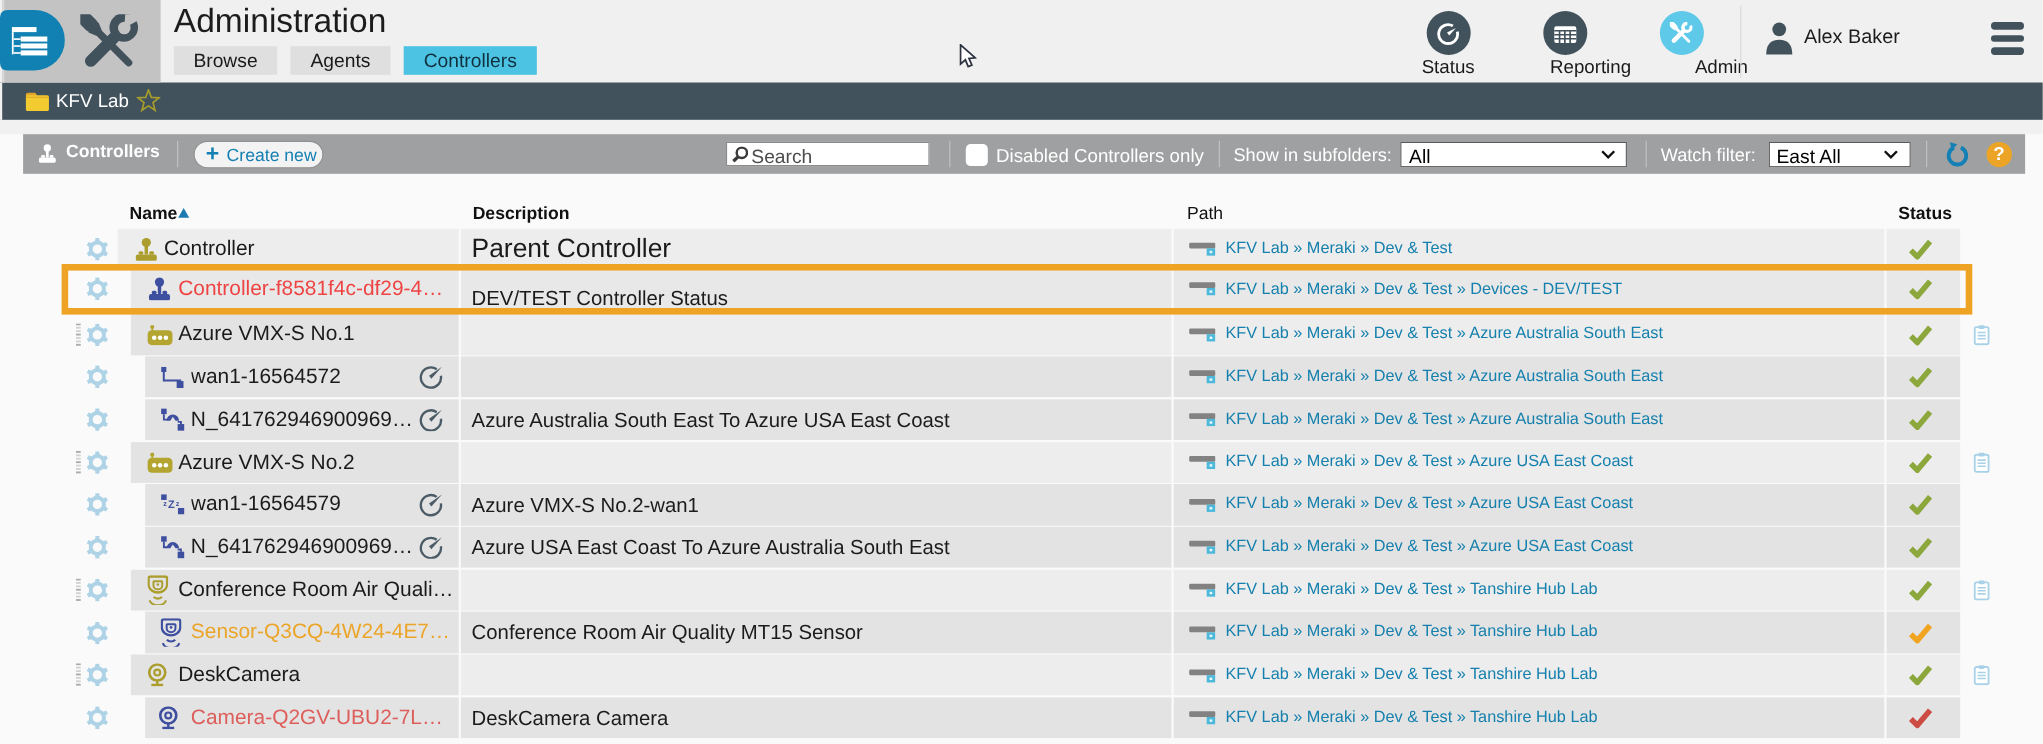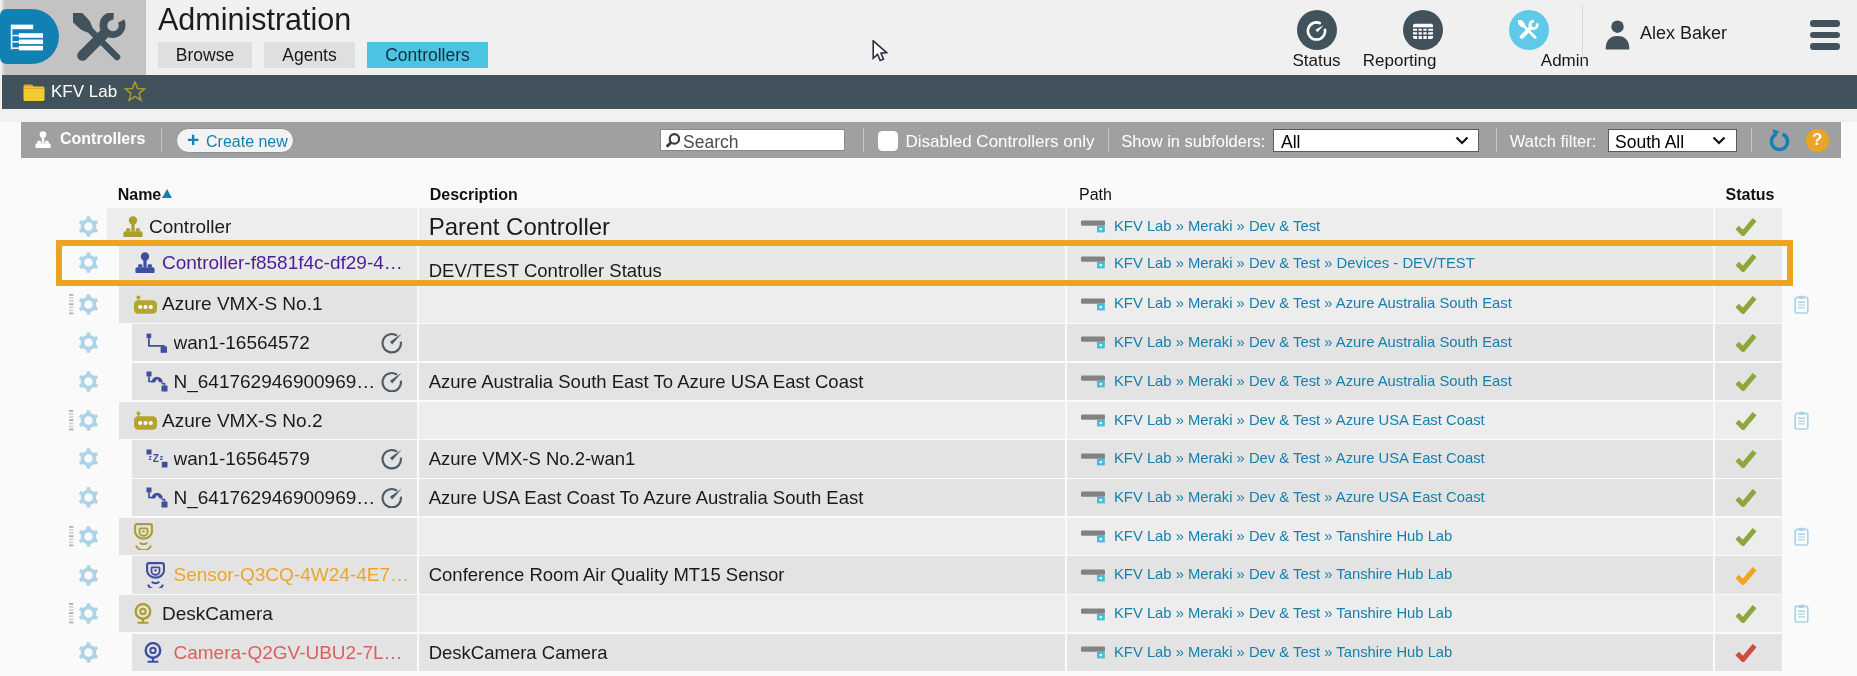--- a/index.html
+++ b/index.html
@@ -39,21 +39,21 @@
 <div class="" style="left:158px;top:2px;width:400px;height:40px;font-size:30.5px;color:#1c1c1c">Administration</div>
 <div class="" style="left:158px;top:42px;width:94px;height:26px;background:#dfdfdf;color:#191919;font-size:17.5px;text-align:center;line-height:26px">Browse</div>
 <div class="" style="left:264px;top:42px;width:91px;height:26px;background:#dfdfdf;color:#191919;font-size:17.5px;text-align:center;line-height:26px">Agents</div>
 <div class="" style="left:367px;top:42px;width:121px;height:26px;background:#4cc3e2;color:#103040;font-size:17.5px;text-align:center;line-height:26px">Controllers</div>
 <svg style="position:absolute;left:872px;top:40px;" width="16" height="22" viewBox="0 0 16 22">
       <path d="M1.2,0.8 L1.2,18.3 L5.6,14.4 L8.2,20.5 L11.5,19.1 L8.9,13.1 L14.6,12.6 Z" fill="#fff" stroke="#2c3140" stroke-width="1.6" stroke-linejoin="miter"></path>
     </svg>
 <div class="" style="left:1296.5px;top:10px;width:40px;height:40px;background:#42525c;border-radius:50%"></div>
 <div class="" style="left:1256.5px;top:51px;width:120px;height:18px;color:#191919;font-size:17px;text-align:center">Status</div>
 <div class="" style="left:1402.8px;top:10px;width:40px;height:40px;background:#42525c;border-radius:50%"></div>
-<div class="" style="left:1362.8px;top:51px;width:120px;height:18px;color:#191919;font-size:17px;text-align:left">Reporting</div>
+<div class="" style="left:1362.8px;top:51px;width:120px;height:18px;color:#191919;font-size:17px;text-align:right">Reporting</div>
 <svg style="position:absolute;left:1306.0px;top:20px;" width="21" height="21" viewBox="0 0 22 22">
       <path d="M15.5,3.71 A9,9 0 1 0 19.69,9.17" fill="none" stroke="#fff" stroke-width="2.7"></path>
       <path d="M18.4,5.6 L12.0,12.9 L9.9,10.1 Z" fill="#fff"></path>
     </svg>
 <svg style="position:absolute;left:1411.8px;top:21px;" width="22" height="19.8" viewBox="0 0 22 19">
       <rect x="1" y="2.4" width="20" height="15.2" rx="1.8" fill="#fff"></rect>
       <g stroke="#42525c" stroke-width="1.5">
         <path d="M1,6.6 L21,6.6"></path>
         <path d="M5.8,6.6 L5.8,17.6 M10.6,6.6 L10.6,17.6 M15.4,6.6 L15.4,17.6"></path>
         <path d="M1,10.2 L21,10.2 M1,13.8 L21,13.8"></path>
@@ -117,21 +117,21 @@
 <div class="" style="left:1107.6px;top:128px;width:1px;height:24px;background:#c4c4c4"></div>
 <div class="" style="left:1121.3px;top:132px;width:160px;height:18px;color:#fff;font-size:16.5px">Show in subfolders:</div>
 <div class="" style="left:1273.4px;top:128.6px;width:205.6px;height:23.8px;background:#fff;border:1px solid #5a5a5a"></div>
 <div class="" style="left:1281px;top:131.5px;width:60px;height:18px;color:#000;font-size:17.5px">All</div>
 <svg style="position:absolute;left:1455px;top:136px;" width="14" height="9" viewBox="0 0 14 9">
       <path d="M1.5,1.5 L7,7 L12.5,1.5" fill="none" stroke="#111" stroke-width="2.2"></path>
     </svg>
 <div class="" style="left:1495.5px;top:128px;width:1px;height:24px;background:#c4c4c4"></div>
 <div class="" style="left:1509.8px;top:132px;width:100px;height:18px;color:#fff;font-size:16.5px">Watch filter:</div>
 <div class="" style="left:1607.6px;top:128.6px;width:129.5px;height:23.8px;background:#fff;border:1px solid #5a5a5a"></div>
-<div class="" style="left:1615px;top:131.5px;width:80px;height:18px;color:#000;font-size:17.5px">South All</div>
+<div class="" style="left:1615px;top:131.5px;width:80px;height:18px;color:#000;font-size:17.5px">East All</div>
 <svg style="position:absolute;left:1712px;top:136px;" width="14" height="9" viewBox="0 0 14 9">
       <path d="M1.5,1.5 L7,7 L12.5,1.5" fill="none" stroke="#111" stroke-width="2.2"></path>
     </svg>
 <div class="" style="left:1750.8px;top:128px;width:1px;height:24px;background:#c4c4c4"></div>
 <svg style="position:absolute;left:1768px;top:129px;" width="23" height="24" viewBox="0 0 23 24">
       <path d="M14.6,5.2 A8,8 0 1 1 8.4,5.2" fill="none" stroke="#1580b5" stroke-width="3.5"></path>
       <path d="M4.6,0.3 L11.3,2.2 L6.4,7.9 Z" fill="#1580b5"></path>
     </svg>
 <div class="" style="left:1806px;top:129.3px;width:22.6px;height:22.6px;background:#eca426;border-radius:50%;color:#fff;font-size:17px;font-weight:bold;text-align:center;line-height:22.2px">?</div>
 <div class="" style="left:117.7px;top:186px;width:120px;height:18px;color:#111;font-size:16px;font-weight:bold">Name</div>
@@ -175,21 +175,21 @@
     </svg>
 <svg style="position:absolute;left:134.5px;top:251.5px;" width="20" height="21.400000000000002" viewBox="0 0 20 21.5">
       <g fill="#3e4fa0">
         <circle cx="10" cy="4.5" r="4.2"></circle>
         <rect x="8.4" y="7.5" width="3.2" height="8" rx="1"></rect>
         <rect x="2.9" y="12.4" width="4.5" height="3.2" rx="1.5"></rect>
         <rect x="12.6" y="12.4" width="4.5" height="3.2" rx="1.5"></rect>
         <rect x="0.4" y="15.4" width="19.2" height="6.1" rx="1.9"></rect>
       </g>
     </svg>
-<div class="lbl" style="left:162px;top:245.5px;width:252.8px;height:34.0px;color:#4c1d95;font-size:19px;line-height:34.0px;overflow:hidden">Controller-f8581f4c-df29-4…</div>
+<div class="lbl" style="left:162px;top:245.5px;width:252.8px;height:34.0px;color:#ef4444;font-size:19px;line-height:34.0px;overflow:hidden">Controller-f8581f4c-df29-4…</div>
 <div class="lbl" style="left:428.7px;top:254px;width:630px;height:34.0px;color:#1b1b1b;font-size:18.5px;line-height:34.0px">DEV/TEST Controller Status</div>
 <svg style="position:absolute;left:1081px;top:256.2px;" width="24" height="13" viewBox="0 0 24 13">
       <rect x="0" y="0.6" width="24" height="5.2" rx="1.3" fill="#828282"></rect>
       <rect x="16" y="5.8" width="7.8" height="6.6" fill="#4cb9da"></rect>
       <rect x="18.6" y="8" width="2.5" height="2.2" fill="#eaf7fb"></rect>
     </svg>
 <div class="lbl" style="left:1114px;top:245.5px;width:590px;height:34.0px;color:#1580ad;font-size:14.8px;line-height:34.0px">KFV Lab » Meraki » Dev &amp; Test » Devices - DEV/TEST</div>
 <svg style="position:absolute;left:1735px;top:253.0px;" width="22" height="19" viewBox="0 0 22 19">
       <path d="M2.2,10.6 L8,16.4 L19.6,2.6" fill="none" stroke="#8ca73c" stroke-width="5" stroke-linecap="butt"></path>
     </svg>
@@ -418,20 +418,21 @@
     </svg>
 <svg style="position:absolute;left:133.5px;top:523.0600000000001px;" width="19" height="26.6" viewBox="0 0 19 26.6">
       <g fill="none" stroke="#ab9e2f">
         <path d="M3,1.1 L16,1.1 Q17.9,1.1 17.9,3 L17.9,9.2 A8.5,7.6 0 0 1 1.1,9.2 L1.1,3 Q1.1,1.1 3,1.1 Z" stroke-width="2.1"></path>
         <path d="M6.1,5.4 L12.9,5.4 Q13.5,5.4 13.5,6 L13.5,9.2 A3.7,3.3 0 0 1 5.5,9.2 L5.5,6 Q5.5,5.4 6.1,5.4 Z" stroke-width="1.8"></path>
         <path d="M5.7,19.6 A4.7,3.9 0 0 0 13.3,19.6" stroke-width="1.9"></path>
         <path d="M2,22.7 A7.9,6.6 0 0 0 17,22.7" stroke-width="1.9"></path>
       </g>
       <circle cx="9.5" cy="8.4" r="1.2" fill="#ab9e2f"></circle>
     </svg>
+<div class="lbl" style="left:162px;top:517.76px;width:252.8px;height:37.2px;color:#1b1b1b;font-size:19px;line-height:37.2px;overflow:hidden">Conference Room Air Quali…</div>
 <svg style="position:absolute;left:1081px;top:530.0600000000001px;" width="24" height="13" viewBox="0 0 24 13">
       <rect x="0" y="0.6" width="24" height="5.2" rx="1.3" fill="#828282"></rect>
       <rect x="16" y="5.8" width="7.8" height="6.6" fill="#4cb9da"></rect>
       <rect x="18.6" y="8" width="2.5" height="2.2" fill="#eaf7fb"></rect>
     </svg>
 <div class="lbl" style="left:1114px;top:517.76px;width:590px;height:37.2px;color:#1580ad;font-size:14.8px;line-height:37.2px">KFV Lab » Meraki » Dev &amp; Test » Tanshire Hub Lab</div>
 <svg style="position:absolute;left:1735px;top:526.86px;" width="22" height="19" viewBox="0 0 22 19">
       <path d="M2.2,10.6 L8,16.4 L19.6,2.6" fill="none" stroke="#8ca73c" stroke-width="5" stroke-linecap="butt"></path>
     </svg>
 <svg style="position:absolute;left:1794px;top:526.86px;" width="15" height="19" viewBox="0 0 14.6 19">

